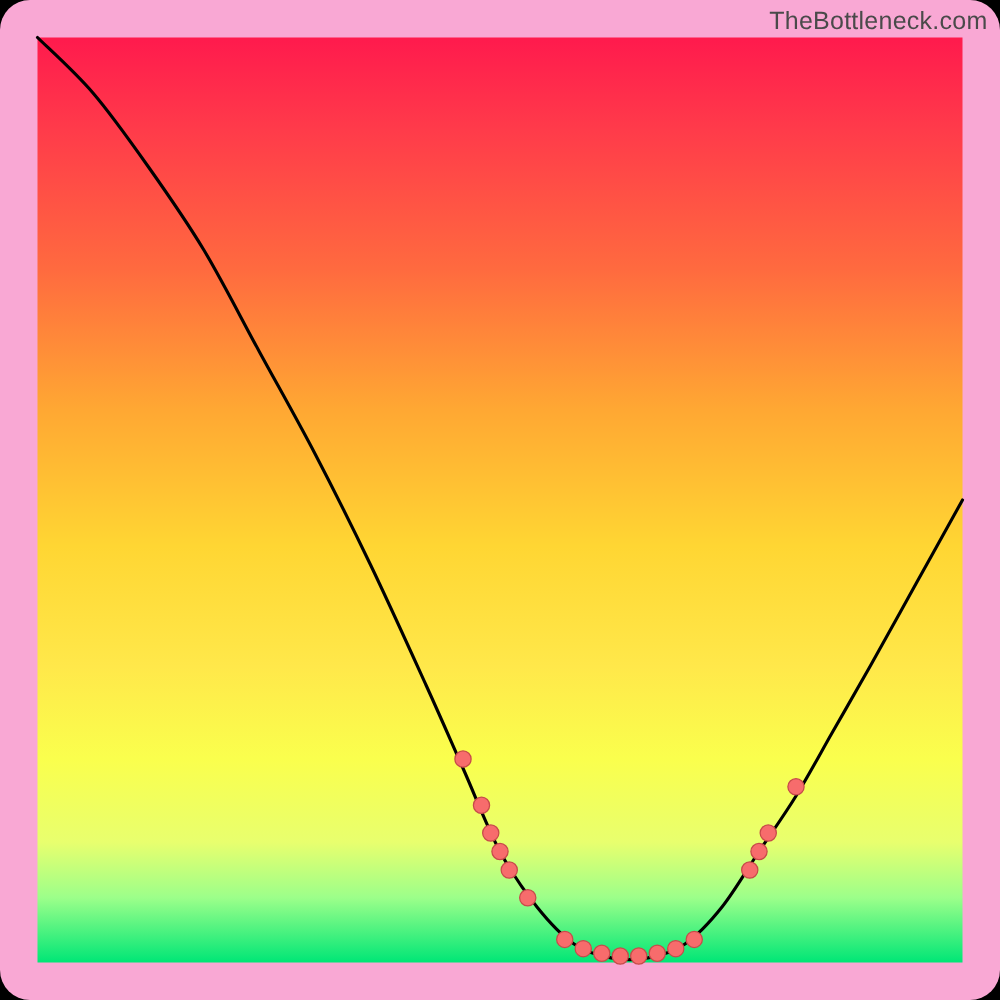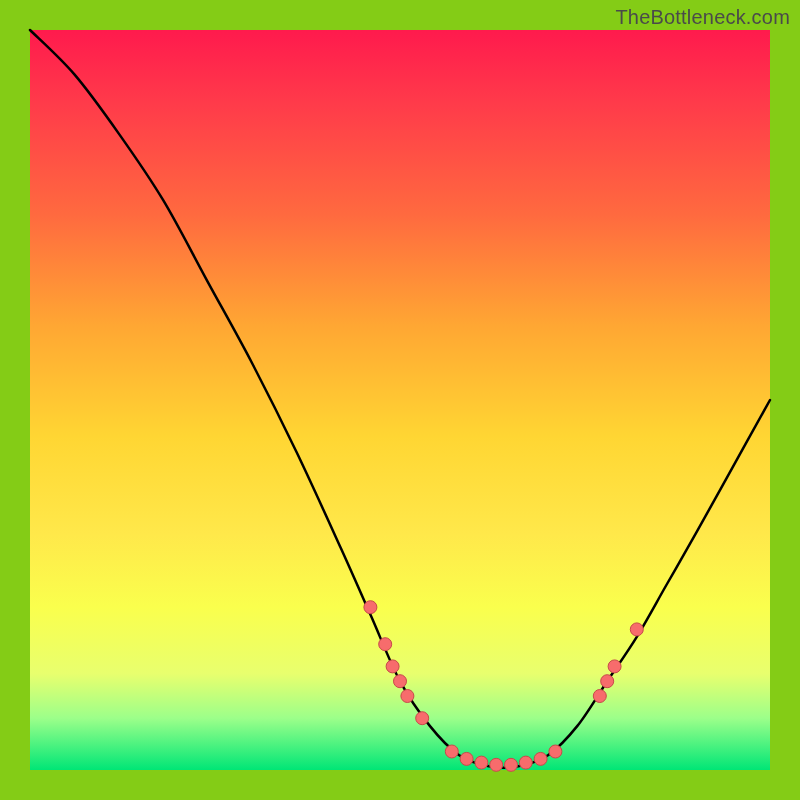--- a/index.html
+++ b/index.html
@@ -1,21 +1,22 @@
 <!DOCTYPE html>
 <html><head>
 <meta charset="utf-8">
 <style>
   * { margin: 0; padding: 0; box-sizing: border-box; }
   html, body { width: 800px; height: 800px; overflow: hidden; background: #000; }
   .frame {
     position: relative;
     width: 800px;
     height: 800px;
-    background: #84cc16;
+    background: #f9a8d4;
+    border-radius: 24px;
   }
   .plot-area {
     position: absolute;
     left: 30px;
     top: 30px;
     width: 740px;
     height: 740px;
     background: linear-gradient(to bottom,
       #ff1a4d 0%,
       #ff3b4a 10%,

